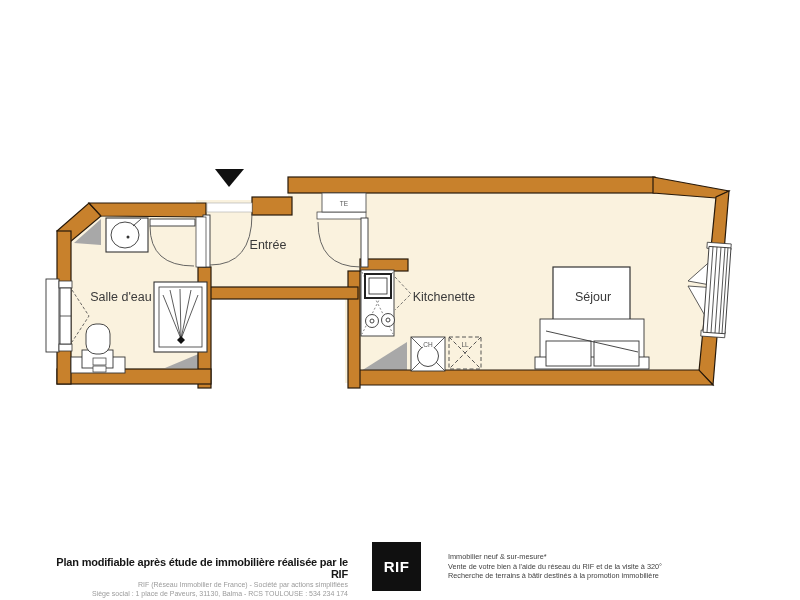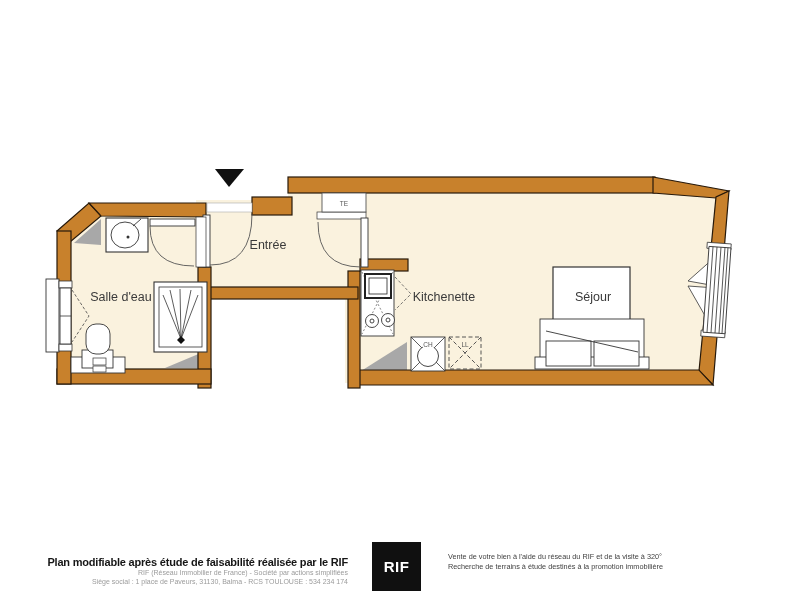--- a/index.html
+++ b/index.html
@@ -180,25 +180,26 @@
     </g>
   </g>
 
   <text class="room-label" x="121" y="301" text-anchor="middle">Salle d'eau</text>
   <text class="room-label" x="268" y="249" text-anchor="middle">Entrée</text>
   <text class="room-label" x="444" y="301" text-anchor="middle">Kitchenette</text>
   <text class="room-label" x="593" y="301" text-anchor="middle">Séjour</text>
 </svg>
 
 <div class="footer-left">
-  <div class="headline">Plan modifiable après étude de faisabilité réalisée par le RIF</div>
+  <div class="headline">Plan modifiable après étude de immobilière réalisée par le RIF</div>
   <div class="small">RIF (Réseau Immobilier de France) - Société par actions simplifiées</div>
   <div class="small">Siège social : 1 place de Paveurs, 31130, Balma - RCS TOULOUSE : 534 234 174</div>
 </div>
 
 <div class="rif-logo">
   <span>RIF</span>
 </div>
 
 <div class="footer-right">
+  <div>Immobilier neuf &amp; sur-mesure*</div>
   <div>Vente de votre bien à l'aide du réseau du RIF et de la visite à 320°</div>
-  <div>Recherche de terrains à étude destinés à la promotion immobilière</div>
+  <div>Recherche de terrains à bâtir destinés à la promotion immobilière</div>
 </div>
 
 </body></html>

